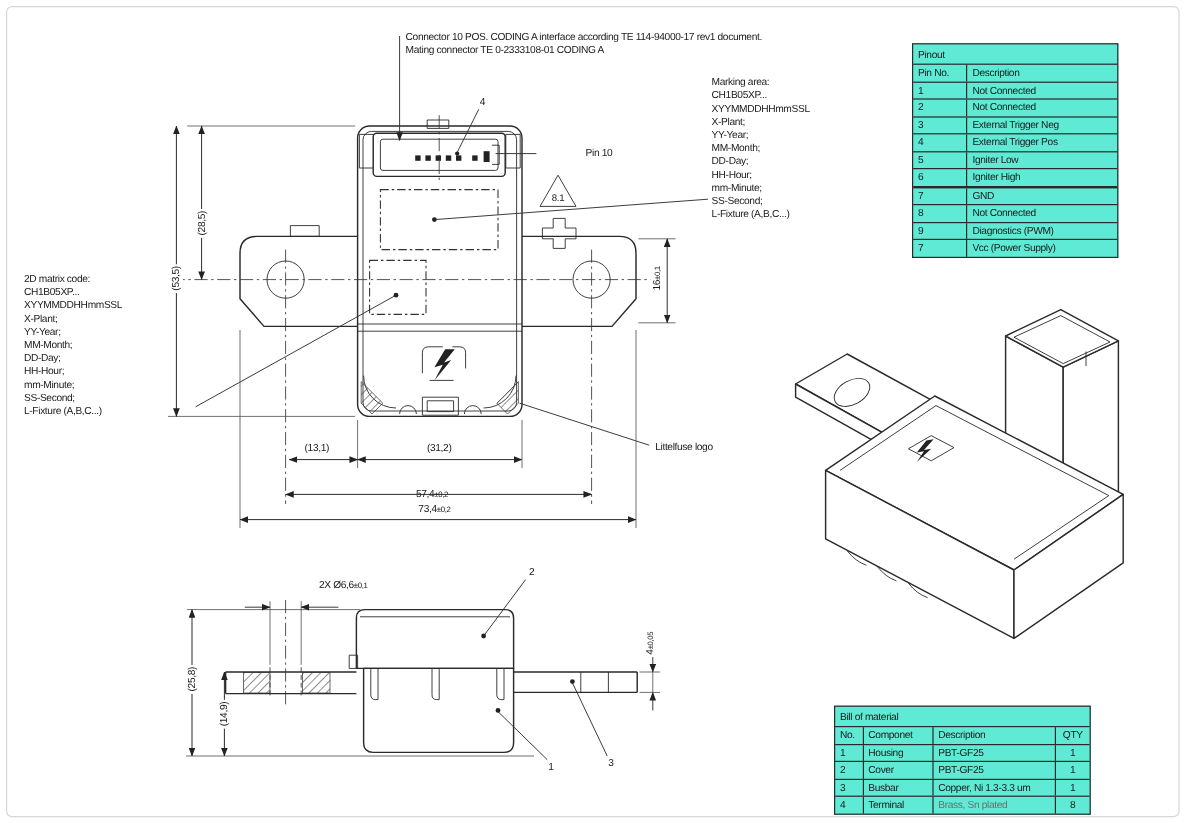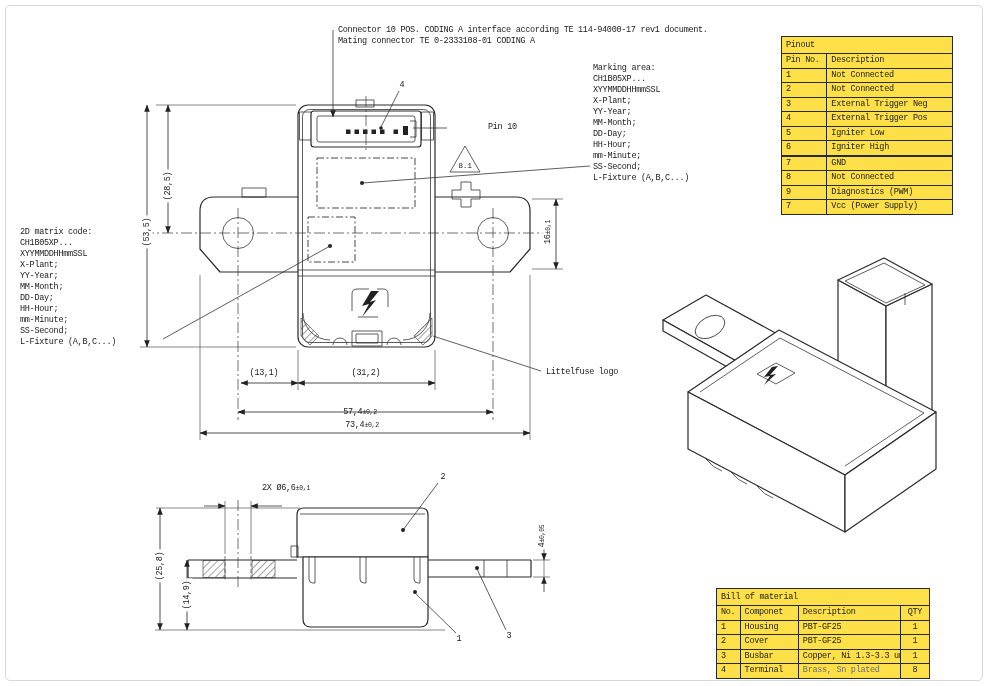--- a/index.html
+++ b/index.html
@@ -1,26 +1,26 @@
 <!DOCTYPE html>
 <html><head>
 <meta charset="utf-8">
 <style>
   html,body{margin:0;padding:0;background:#fff;}
   #canvas{position:relative;width:988px;height:686px;background:#fff;overflow:hidden;
-          font-family:Liberation Mono, monospace;}
+          font-family:Liberation Sans, sans-serif;}
   .frame{position:absolute;inset:5px;border:1px solid #d7d7d7;border-radius:5px;pointer-events:none;}
   svg{position:absolute;left:0;top:0;}
   .txt{position:absolute;font-size:8.5px;letter-spacing:-0.3px;color:#1b1b1b;white-space:nowrap;line-height:11px;}
   .ctr{transform:translate(-50%,-50%);}
   .rot{transform:translate(-50%,-50%) rotate(-90deg);background:#fff;padding:0 2px;}
   .tol{font-size:6.5px;}
   .small{font-size:8px;}
   
-  .tbl{position:absolute;border:1px solid #2a2a2a;background:#fde047;font-size:8.5px;color:#1b1b1b;letter-spacing:-0.3px;margin-left:21px;}
+  .tbl{position:absolute;border:1px solid #2a2a2a;background:#5eead4;font-size:8.5px;color:#1b1b1b;letter-spacing:-0.3px;}
   .t-title{border-bottom:1px solid #2a2a2a;padding:2px 4px;height:12px;line-height:12px;}
   .trow{display:flex;border-bottom:1px solid #2a2a2a;height:13.5px;line-height:13.5px;}
   .trow:last-child{border-bottom:none;}
   .trow.thick{border-bottom-width:2px;}
   .tc{padding:0 4px;border-right:1px solid #2a2a2a;overflow:hidden;white-space:nowrap;}
   .tc:last-child{border-right:none;}
   .pin-c1{width:38px;}  .pin-c2{width:122px;}
   .bom-c1{width:16px;}  .bom-c2{width:54px;} .bom-c3{width:102px;} .bom-c4{width:22px;text-align:center;}
   .light{color:#6e6e6e;}
   .note{line-height:11px;}

